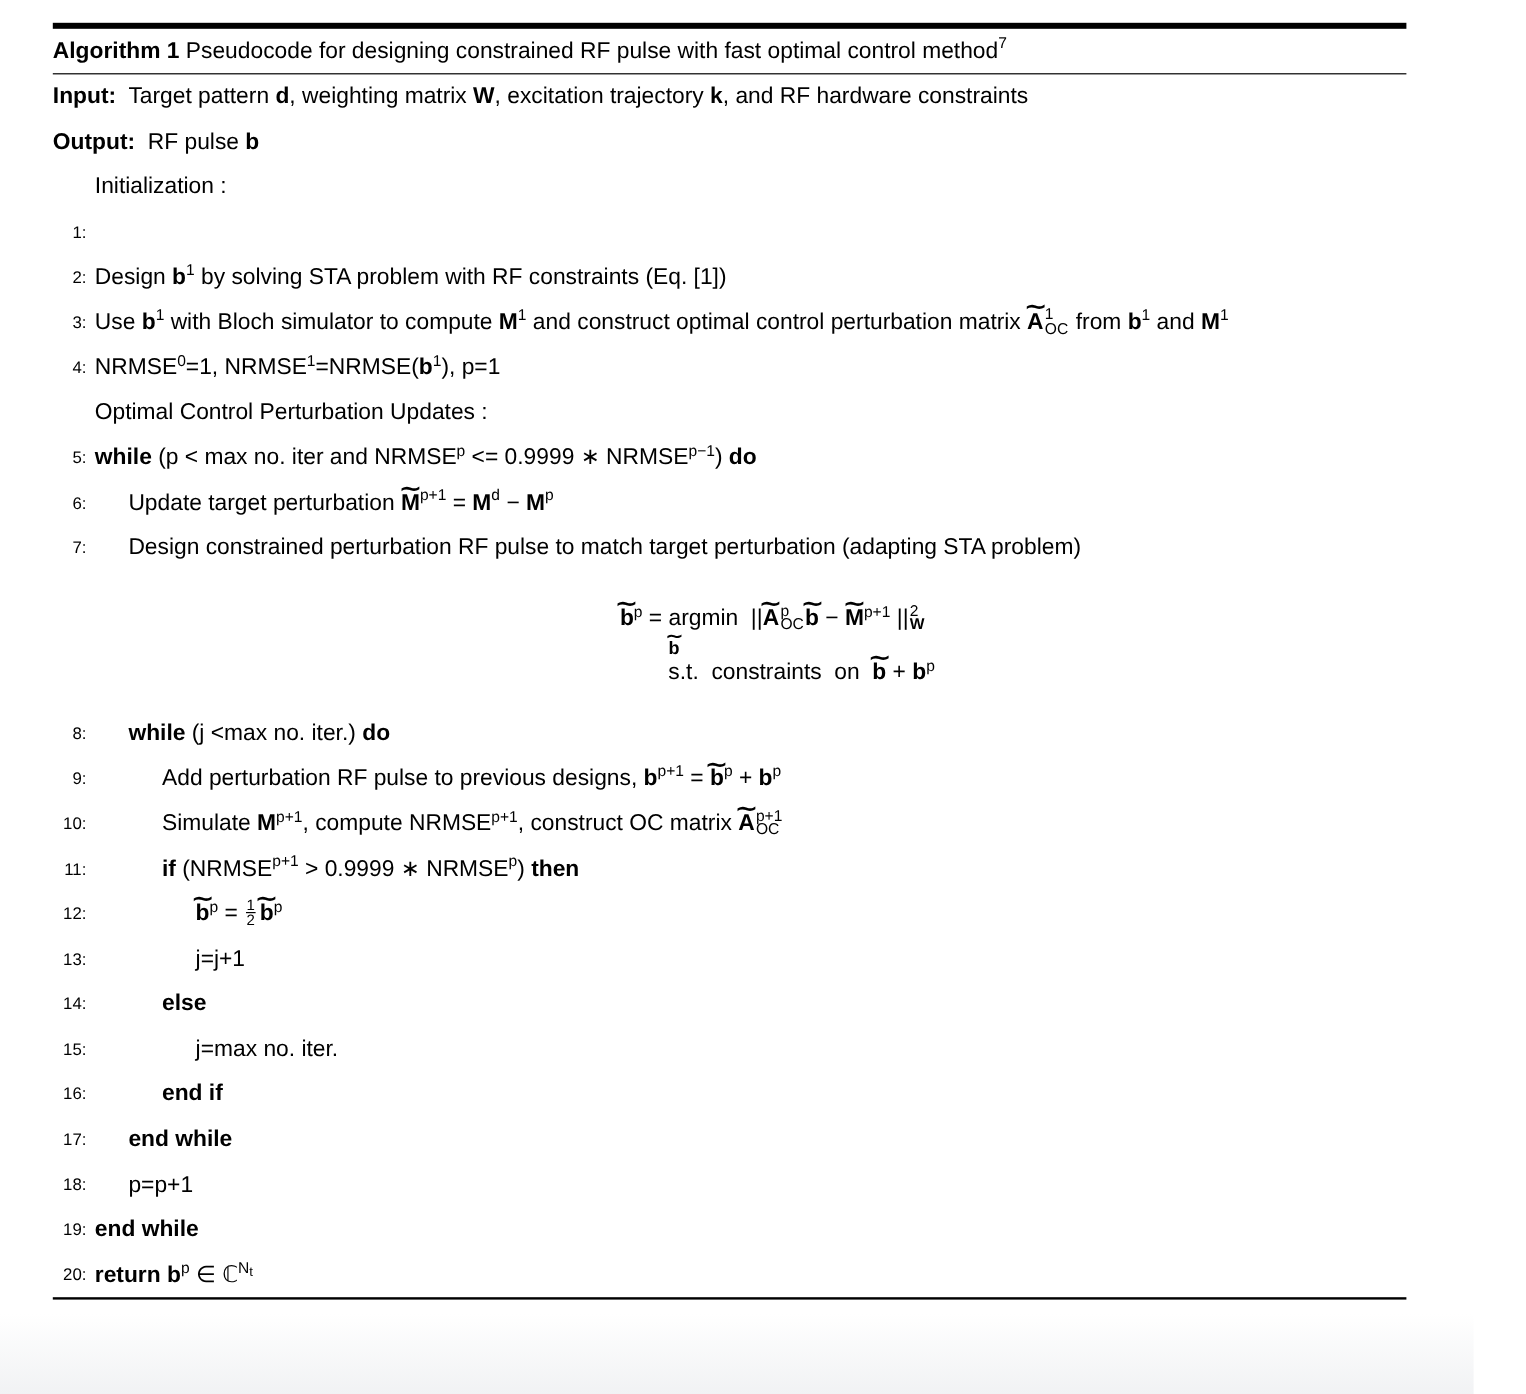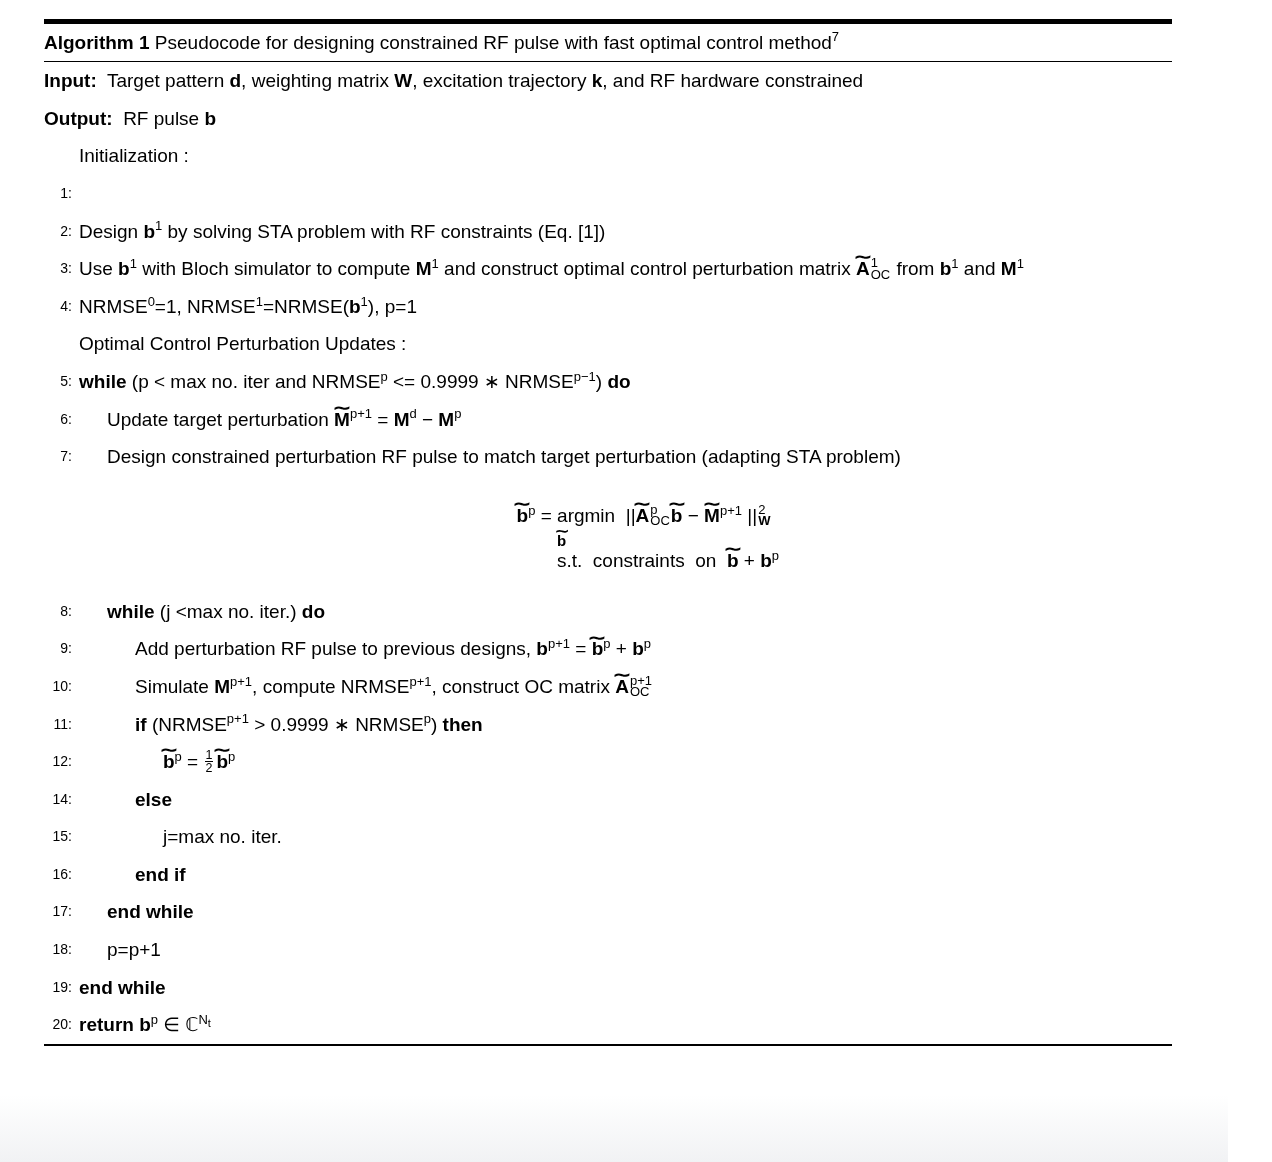--- a/index.html
+++ b/index.html
@@ -53,21 +53,21 @@
 </head>
 <body>
 
 <div class="page">
   <div class="algo">
     <div class="rule-thick"></div>
     <div class="title"><span class="tok b">Algorithm 1</span><span class="tok"> Pseudocode for designing constrained RF pulse with fast optimal control method</span><span class="sp"><span class="tok">7</span></span></div>
     <div class="rule-thin"></div>
     <div class="lines">
         <div class="line hdr">
-          <span class="content"><span class="tok b">Input:</span><span class="tok">&nbsp; Target pattern </span><span class="tok b">d</span><span class="tok">, weighting matrix </span><span class="tok b">W</span><span class="tok">, excitation trajectory </span><span class="tok b">k</span><span class="tok">, and RF hardware constrained</span></span>
+          <span class="content"><span class="tok b">Input:</span><span class="tok">&nbsp; Target pattern </span><span class="tok b">d</span><span class="tok">, weighting matrix </span><span class="tok b">W</span><span class="tok">, excitation trajectory </span><span class="tok b">k</span><span class="tok">, and RF hardware constraints</span></span>
         </div>
         <div class="line hdr">
           <span class="content"><span class="tok b">Output:</span><span class="tok">&nbsp; RF pulse </span><span class="tok b">b</span></span>
         </div>
         <div class="line comment">
           <span class="num"></span>
           <span class="content" style="margin-left: 7px;"><span class="tok i">Initialization :</span></span>
         </div>
         <div class="line">
           <span class="num">1:</span>
@@ -138,20 +138,24 @@
           <span class="content" style="margin-left: 63px;"><span class="tok b">if</span><span class="tok"> (NRMSE</span><span class="sp"><span class="tok i">p</span><span class="tok">+1</span></span><span class="tok"> &gt; 0.9999 ∗ NRMSE</span><span class="sp"><span class="tok i">p</span></span><span class="tok">) </span><span class="tok b">then</span></span>
         </div>
         <div class="line">
           <span class="num">12:</span>
           <span class="content" style="margin-left: 91px;"><span class="ov"><span class="tok b">b</span></span><span class="sp"><span class="tok i">p</span></span><span class="tok"> = </span><span class="fr">
               <span class="fr-n">1</span>
               <span class="fr-d">2</span>
             </span><span class="ov"><span class="tok b">b</span></span><span class="sp"><span class="tok i">p</span></span></span>
         </div>
         <div class="line">
+          <span class="num">13:</span>
+          <span class="content" style="margin-left: 91px;"><span class="tok">j=j+1</span></span>
+        </div>
+        <div class="line">
           <span class="num">14:</span>
           <span class="content" style="margin-left: 63px;"><span class="tok b">else</span></span>
         </div>
         <div class="line">
           <span class="num">15:</span>
           <span class="content" style="margin-left: 91px;"><span class="tok">j=max no. iter.</span></span>
         </div>
         <div class="line">
           <span class="num">16:</span>
           <span class="content" style="margin-left: 63px;"><span class="tok b">end if</span></span>

